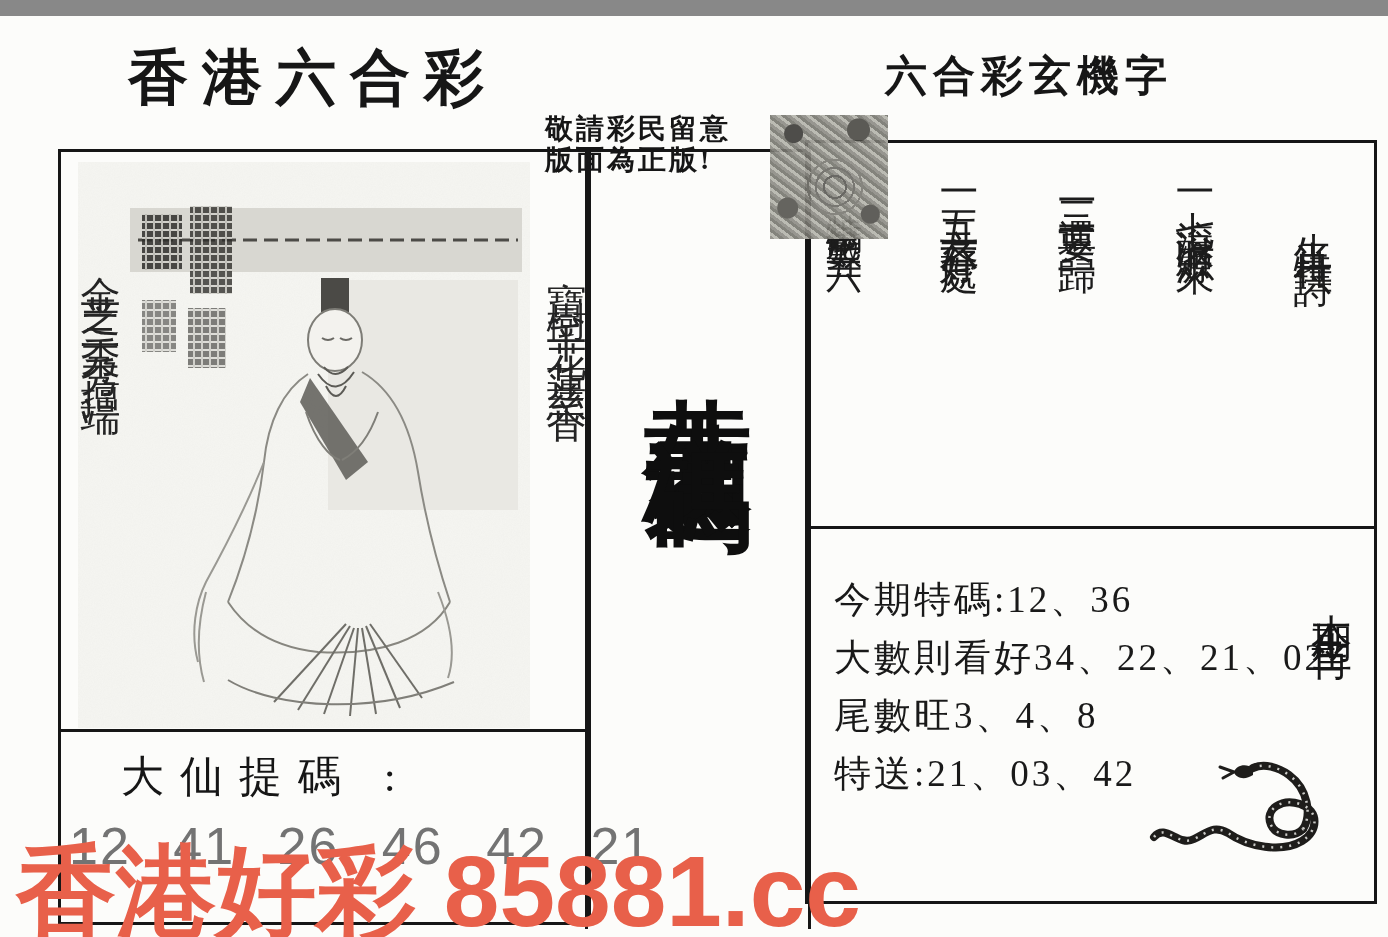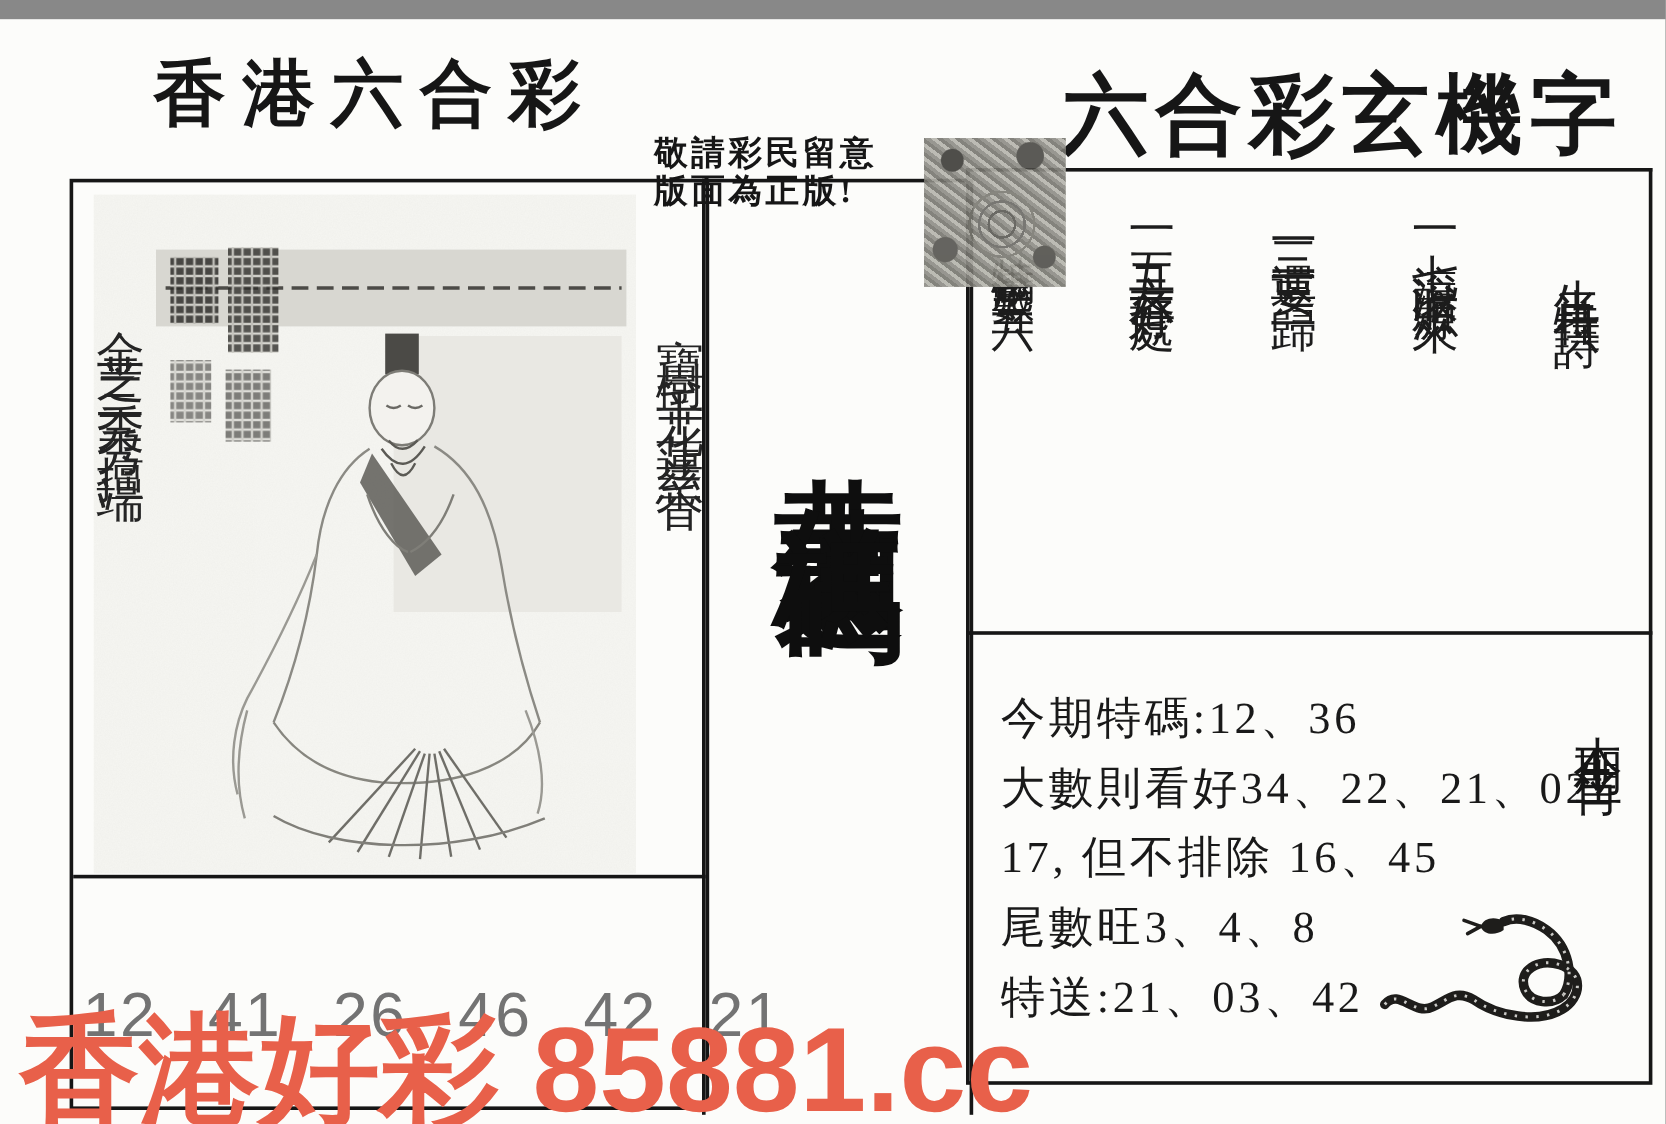--- a/index.html
+++ b/index.html
@@ -4,21 +4,21 @@
 <style>
   html,body{margin:0;padding:0;background:#888;}
   .page{
     position:relative;width:1388px;height:937px;margin:16px auto;
     background:#fcfcfa;overflow:hidden;
     font-family:"Liberation Serif","DejaVu Serif",serif;color:#161616;
   }
   .abs{position:absolute;}
   
   .title-left{left:128px;top:22px;font-size:60px;font-weight:700;letter-spacing:14px;white-space:nowrap;}
-  .title-right{left:885px;top:32px;font-size:72px;font-weight:700;letter-spacing:6px;white-space:nowrap;}
+  .title-right{left:885px;top:32px;font-size:42px;font-weight:700;letter-spacing:6px;white-space:nowrap;}
   
   .notice{left:545px;top:97px;width:250px;z-index:4;font-size:28px;line-height:31px;
           font-weight:600;letter-spacing:3px;white-space:nowrap;}
   
   .left-box{left:58px;top:133px;width:527px;height:770px;border:3px solid #161616;}
   .center-box{left:585px;top:133px;width:220px;height:777px;
               border:3px solid #161616;border-bottom:none;}
   .right-top-box{left:805px;top:124px;width:566px;height:386px;
                  border:3px solid #161616;border-bottom:none;}
   .right-bottom-box{left:805px;top:510px;width:566px;height:372px;border:3px solid #161616;}
@@ -131,20 +131,21 @@
         <path d="M150 518 C 200 548 300 552 376 520" stroke="#807f79"></path>
         <path d="M128 430 C 120 460 118 492 126 520 M360 430 C 372 460 378 492 370 516" stroke="#9a9993"></path>
       </g>
     </svg>
 
     <div class="abs callig callig-left">金芝三秀秀擅端</div>
     <div class="abs callig callig-right">寶樹千花蓮慈香</div>
 
     <div class="abs left-divider"></div>
 
+    <div class="abs tip-label">大仙提碼 :</div>
     <div class="abs tip-numbers">12 41 26 46 42 21</div>
   </div>
 
   <div class="abs center-box">
     <div class="abs main-title">黄大仙送碼</div>
   </div>
 
   <div class="abs right-top-box">
     <div class="poem">
       <div class="poem-col c1">生肖特供詩</div>
@@ -152,21 +153,20 @@
       <div class="poem-col c3">三一還要一二歸</div>
       <div class="poem-col c4">一五三六各好處</div>
       <div class="poem-col c5">特碼尾數二五六</div>
     </div>
   </div>
 
   <div class="abs right-bottom-box">
     <div class="abs predictions">
       <div>今期特碼:12、36</div>
       <div>大數則看好34、22、21、02</div>
-      <div>17, 但不排除 16、45</div>
       <div>尾數旺3、4、8</div>
       <div>特送:21、03、42</div>
     </div>
     <div class="abs zodiac-label">本期生肖</div>
     <svg class="abs snake" viewBox="0 0 190 115">
       <g fill="none" stroke="#1e1d1b" stroke-width="8" stroke-linecap="round">
         <path d="M8 86 C 20 72, 32 96, 48 88 C 62 81, 68 74, 82 82 C 102 96, 136 102, 156 90 C 172 80, 174 60, 154 53 C 136 47, 118 58, 125 74 C 130 85, 148 87, 157 78"></path>
         <path d="M157 78 C 166 64, 162 38, 143 24 C 132 16, 118 12, 107 17"></path>
       </g>
       <path d="M107 17 C 100 12, 90 14, 88 21 C 90 28, 100 29, 107 24 Z" fill="#1e1d1b"></path>

